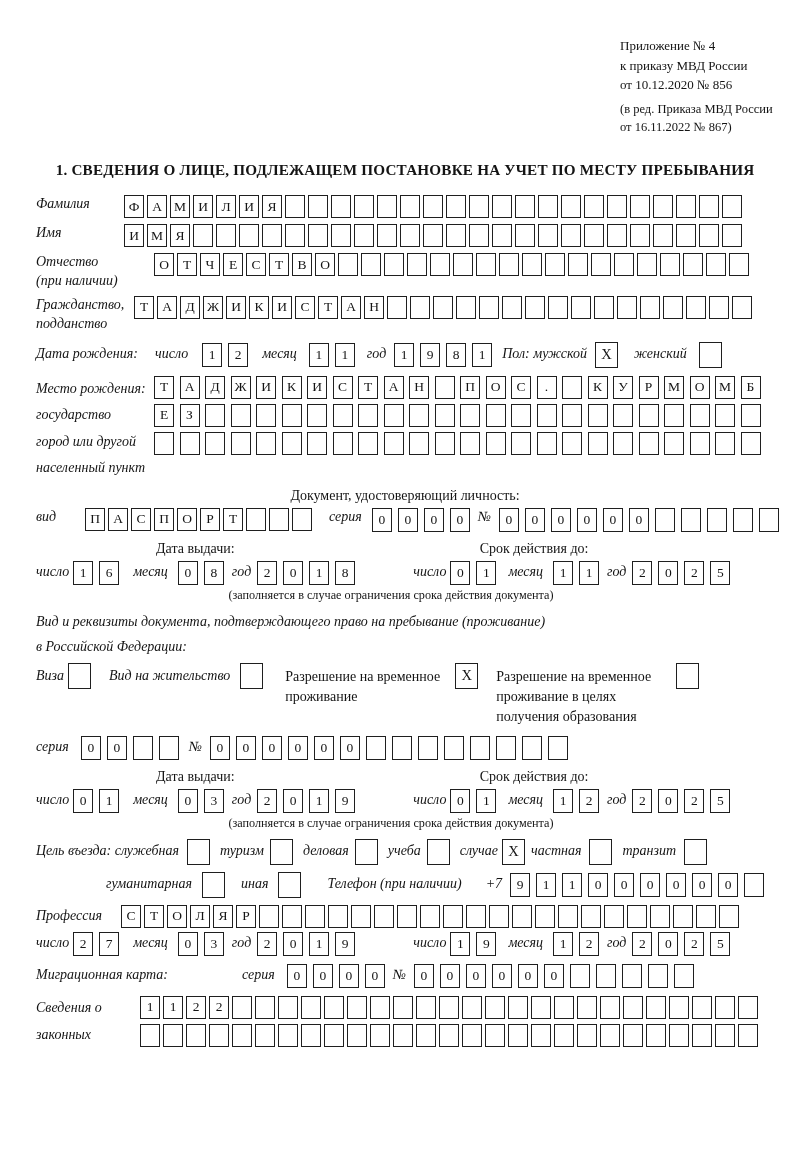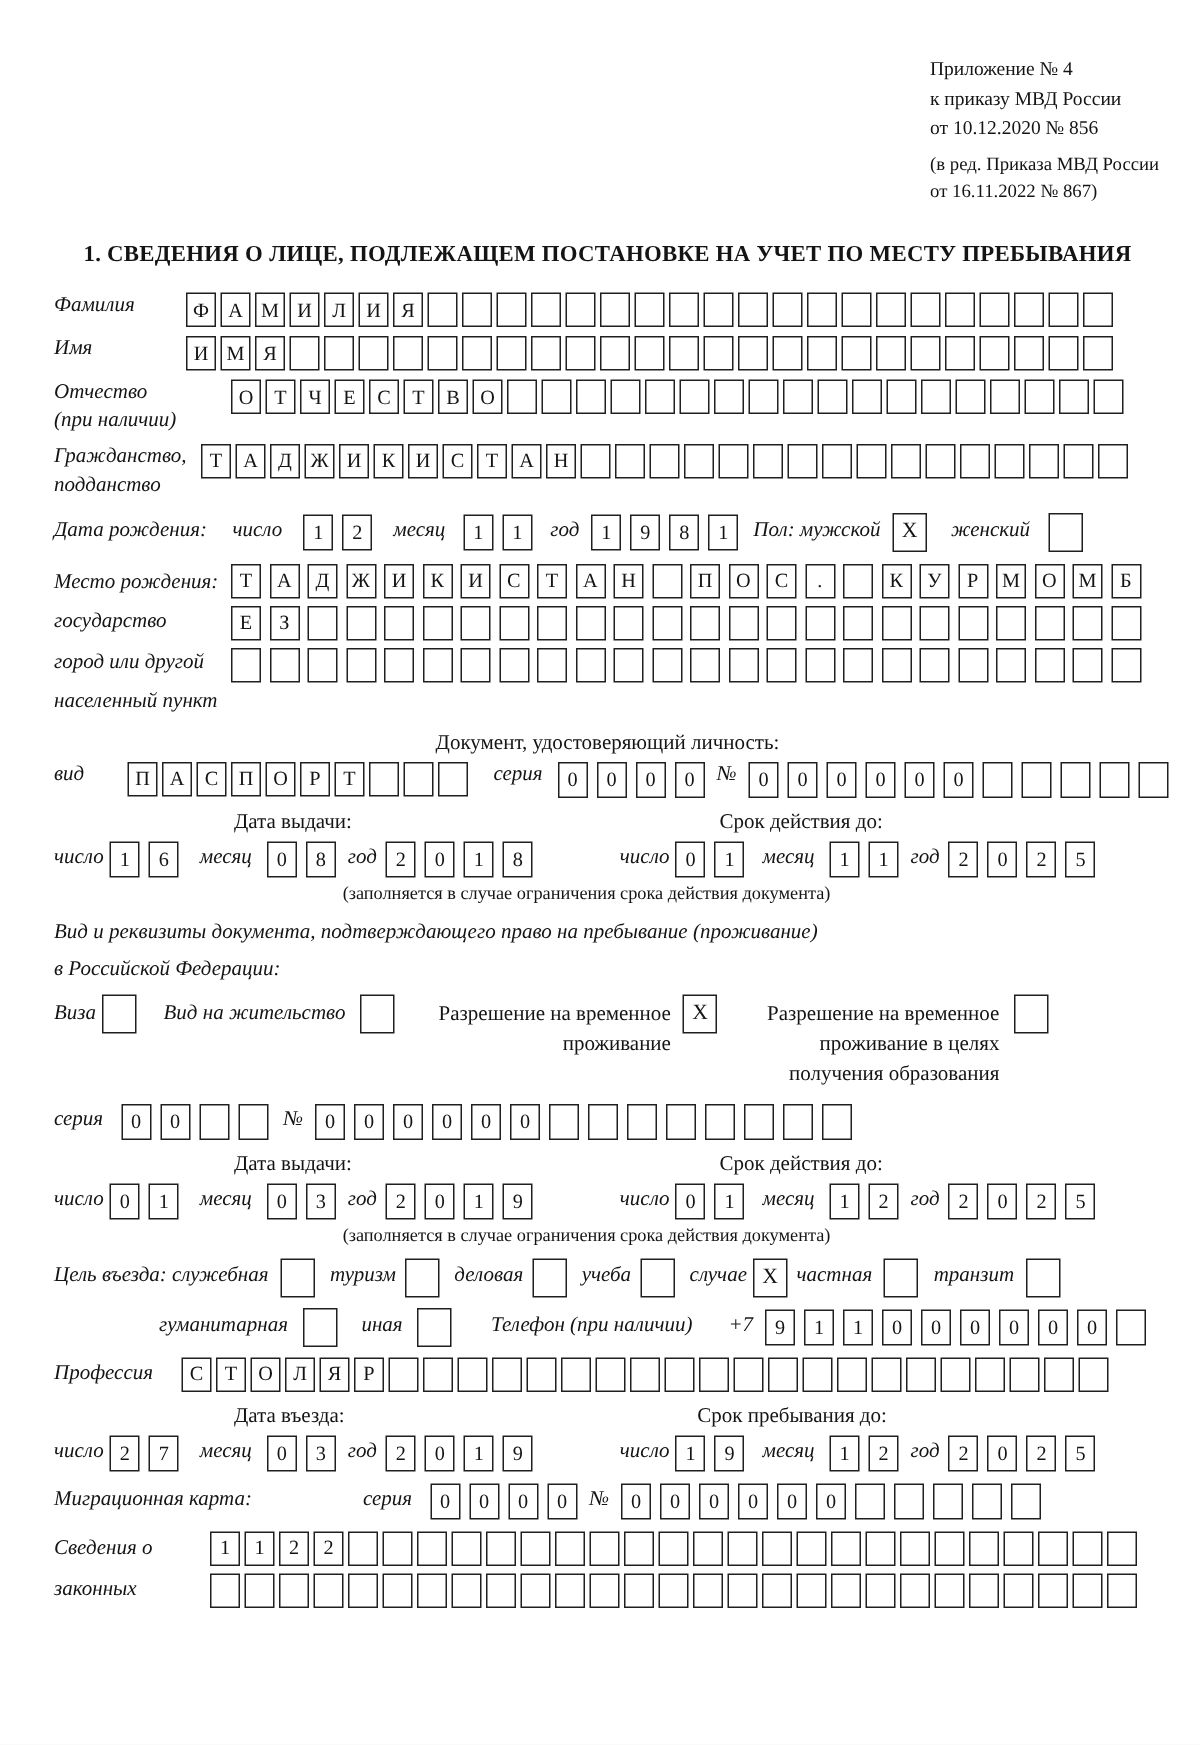--- a/index.html
+++ b/index.html
@@ -29,21 +29,21 @@
   .dt .cell  { margin-right:6px; width:18px; height:22px; }
   .cb .cell  { width:21px; height:24px; margin-right:0; font-size:14.5px; }
 
   .mt4{margin-top:4px}.mt5{margin-top:5px}.mt6{margin-top:6px}.mt7{margin-top:7px}
   .mt8{margin-top:8px}.mt10{margin-top:10px}.mt16{margin-top:16px}
   .heading-c { text-align:center; font-weight:normal; font-size:14px; margin-top:6px; }
   .dates-head { display:flex; font-size:14px; margin-top:9px; }
   .note { font-size:12.2px; text-align:center; padding-right:28px; margin-top:3px; }
   .stack { display:flex; flex-direction:column; }
   .stack .cells { margin-bottom:5px; }
-  .optlbl { text-align:right; line-height:1.45; flex:none; }
+  .optlbl { text-align:left; line-height:1.45; flex:none; }
 </style>
 </head>
 <body>
 
 <div class="page">
 
   <div class="annex">
     <div>Приложение № 4</div>
     <div>к приказу МВД России</div>
     <div>от 10.12.2020 № 856</div>
@@ -570,24 +570,20 @@
         <div class="cell"></div>
         <div class="cell"></div>
         <div class="cell"></div>
         <div class="cell"></div>
         <div class="cell"></div>
         <div class="cell"></div>
         <div class="cell"></div>
       </div>
   </div>
 
-  <div class="dates-head">
-    <span style="margin-left:120px">Дата въезда:</span>
-    <span style="margin-left:235px">Срок пребывания до:</span>
-  </div>
   <div class="frow mt4" style="align-items:center">
     <span class="lbl">число</span>
     <div class="cells dt" style="margin-left:4px">
         <div class="cell">2</div>
         <div class="cell">7</div>
       </div>
     <span class="lbl" style="margin:0 10px 0 8px">месяц</span>
     <div class="cells dt">
         <div class="cell">0</div>
         <div class="cell">3</div>

